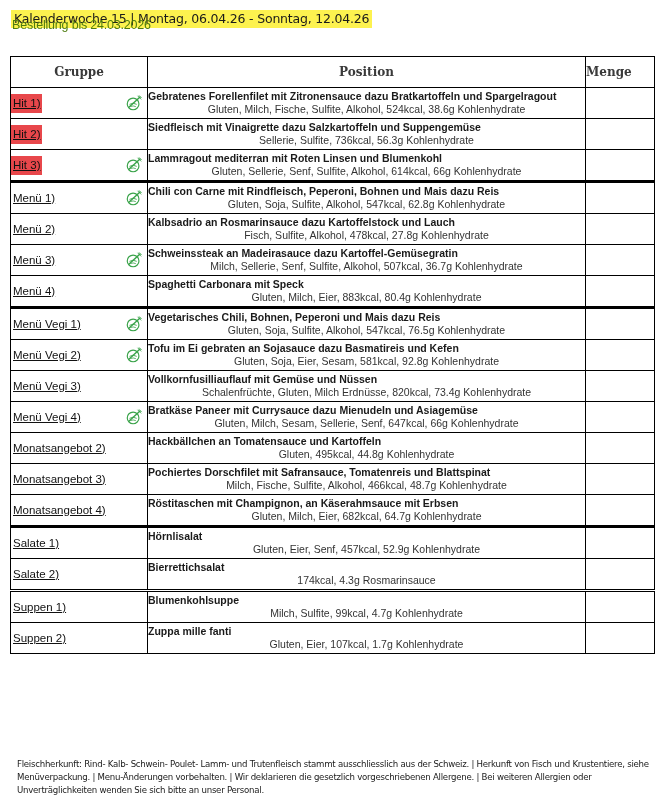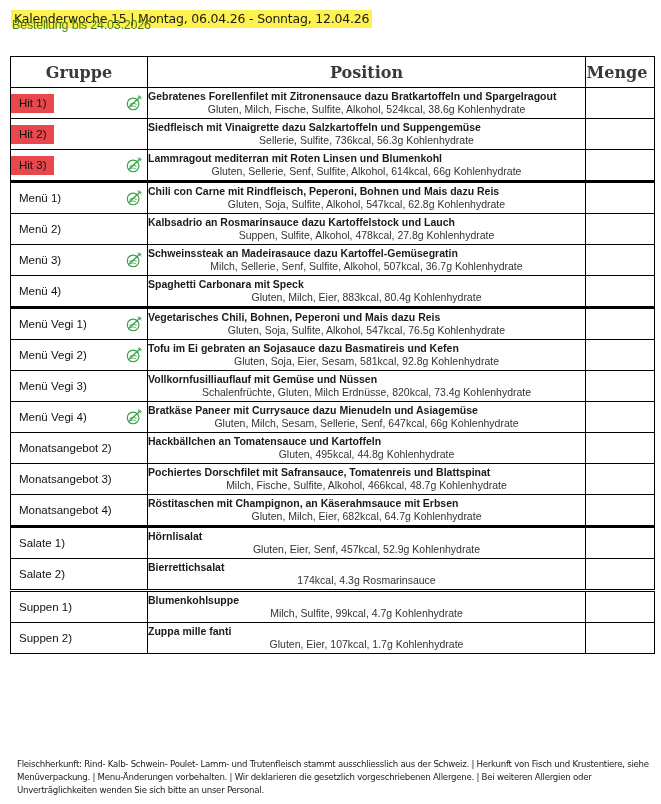--- a/index.html
+++ b/index.html
@@ -1,28 +1,28 @@
 <!DOCTYPE html>
 <html><head>
 <meta charset="utf-8">
 <style>
   html, body { margin: 0; padding: 0; background: #ffffff; }
   body { width: 661px; height: 804px; position: relative; overflow: hidden; font-family: "Liberation Sans", sans-serif; color: #111; }
   .title { position: absolute; left: 11px; top: 10px; height: 18px; line-height: 18px; padding: 0 3px; background: #fdf24f; font-family: "DejaVu Sans", sans-serif; font-size: 12.5px; color: #1a1a1a; letter-spacing: -0.2px; }
   .order { position: absolute; left: 12px; top: 18px; font-family: Liberation Sans, sans-serif; font-size: 12.5px; color: #4d7c0f; letter-spacing: -0.2px; }
   table.menu { position: absolute; left: 10px; top: 56px; width: 644px; border-collapse: collapse; table-layout: fixed; }
   table.menu td, table.menu th { border: 1px solid #000; padding: 0; vertical-align: middle; }
-  table.menu th { height: 30px; font-family: "DejaVu Serif", serif; font-weight: bold; font-size: 16px; color: #3a3a3a; text-align: center; border-radius: 15px; }
-  table.menu th.menge { text-align: center; padding-right: 6px; }
+  table.menu th { height: 30px; font-family: "DejaVu Serif", serif; font-weight: bold; font-size: 12px; color: #3a3a3a; text-align: center; border-radius: 15px; }
+  table.menu th.menge { text-align: left; padding-right: 6px; }
   col.c-gruppe { width: 137px; }
   col.c-position { width: 438px; }
   col.c-menge { width: 69px; }
   tr.row td { height: 30px; }
   td.gruppe { position: relative; padding-left: 4px; font-size: 11.5px; }
-  td.gruppe .label { display: inline-block; padding: 2px 8px; line-height: 15px; }
+  td.gruppe .label { display: inline-block; padding: 2px 2px; line-height: 15px; text-decoration: underline; }
   td.gruppe .label.hit { background: #e8474b; }
   td.gruppe .eco { position: absolute; right: 4px; top: 50%; margin-top: -9px; width: 18px; height: 18px; }
   td.position { padding-left: 2px; line-height: 13px; }
   td.position .name { font-weight: bold; font-size: 10.5px; color: #1a1a1a; white-space: nowrap; overflow: hidden; }
   td.position .info { font-size: 10.5px; color: #333; white-space: nowrap; overflow: hidden; text-align: center; }
   tr.sep-thick td { border-top: 3px solid #000; }
   tr.sep-double td { border-top: 3px double #000; }
   .footer { position: absolute; left: 17px; top: 758px; width: 640px; font-family: "DejaVu Sans", sans-serif; font-size: 8.6px; line-height: 13px; color: #1a1a1a; letter-spacing: -0.25px; }
 </style>
 </head>
@@ -102,21 +102,21 @@
       <div class="info">Gluten, Soja, Sulfite, Alkohol, 547kcal, 62.8g Kohlenhydrate</div>
     </td>
     <td class="qty"></td>
   </tr>
       <tr class="row">
     <td class="gruppe">
       <span class="label">Menü 2)</span>
     </td>
     <td class="position">
       <div class="name">Kalbsadrio an Rosmarinsauce dazu Kartoffelstock und Lauch</div>
-      <div class="info">Suppen, Sulfite, Alkohol, 478kcal, 27.8g Kohlenhydrate</div>
+      <div class="info">Fisch, Sulfite, Alkohol, 478kcal, 27.8g Kohlenhydrate</div>
     </td>
     <td class="qty"></td>
   </tr>
       <tr class="row">
     <td class="gruppe">
       <span class="label">Menü 3)</span>
     <span class="eco"><svg viewBox="0 0 20 20" width="18" height="18">
               <circle cx="9" cy="11" r="6.5" fill="none" stroke="#3aa34a" stroke-width="1.3"></circle>
               <path d="M5 11.5 Q9 9 13 11.5" fill="none" stroke="#3aa34a" stroke-width="1"></path>
               <path d="M6 14 Q9 12.5 12 14" fill="none" stroke="#3aa34a" stroke-width="0.9"></path>

